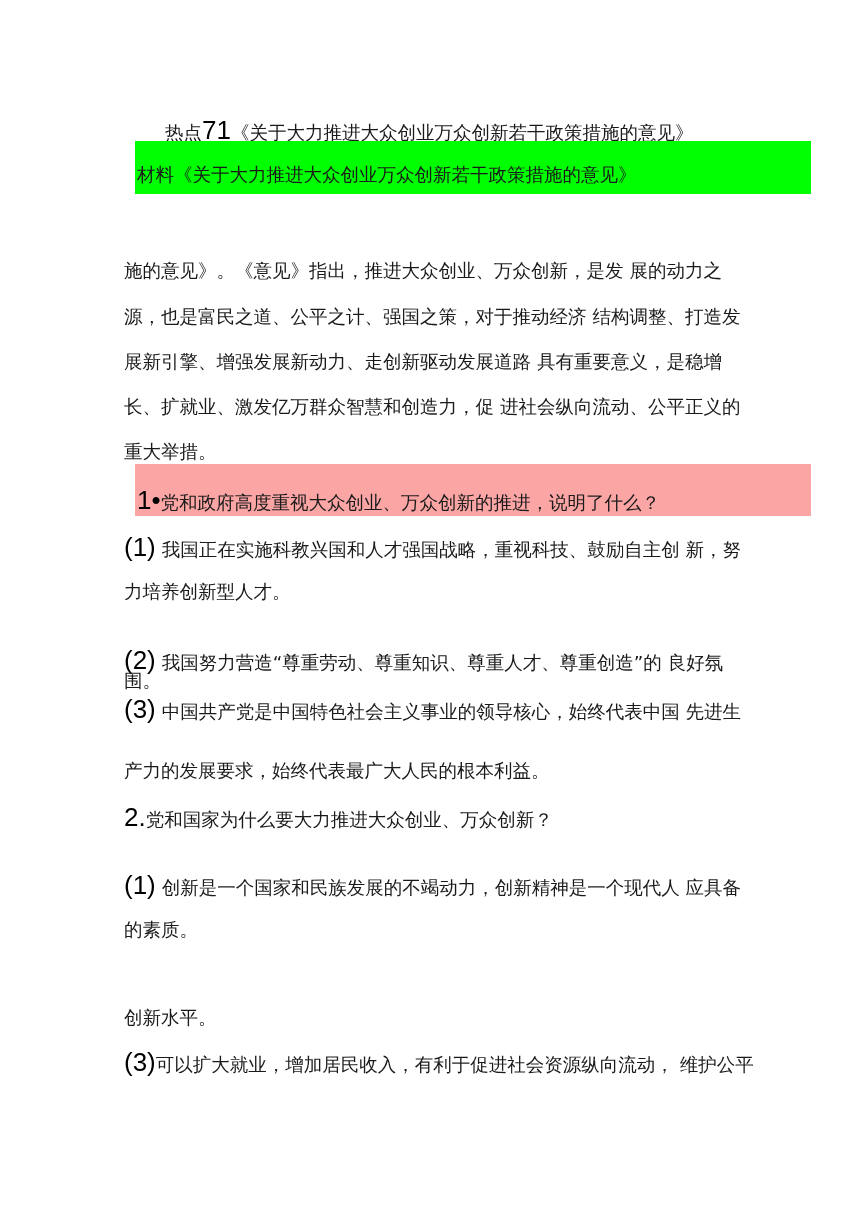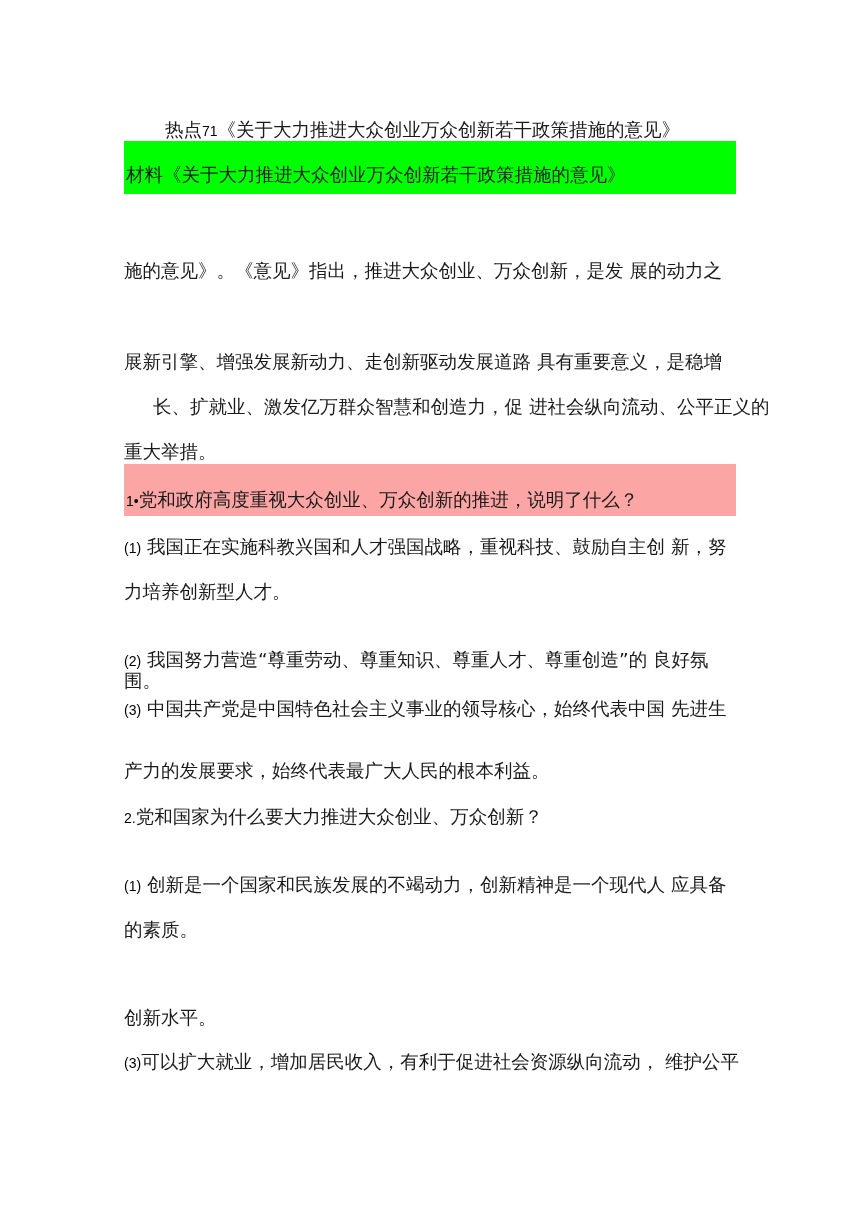--- a/index.html
+++ b/index.html
@@ -29,27 +29,27 @@
       font-size: 18.5px;
       line-height: 24px;
       white-space: nowrap;
       letter-spacing: 0px;
     }
     .title {
       left: 165px;
     }
     .num {
       font-family: "Liberation Sans", sans-serif;
-      font-size: 14px;
+      font-size: 26px;
       color: #000;
     }
     .hl {
       position: absolute;
-      left: 124px;
-      width: 612px;
+      left: 135px;
+      width: 676px;
       text-align: center;
     }
     .hl-inner {
       position: absolute;
       left: 2px;
       font-size: 18.5px;
       line-height: 24px;
       white-space: nowrap;
     }
   </style>
@@ -60,22 +60,23 @@
 
   <div class="line title" style="top:118px;">
     <span>热点</span><span class="num">71</span><span>《关于大力推进大众创业万众创新若干政策措施的意见》</span>
   </div>
 
   <div class="hl" id="hl1" style="top: 141px; height: 53px; background: rgb(0, 255, 0);">
     <div class="hl-inner" style="top:22px;">材料《关于大力推进大众创业万众创新若干政策措施的意见》</div>
   </div>
 
   <div class="line" style="top:259px;">施的意见》。《意见》指出，推进大众创业、万众创新，是发 展的动力之</div>
+  <div class="line" style="top:305px;">源，也是富民之道、公平之计、强国之策，对于推动经济 结构调整、打造发</div>
   <div class="line" style="top:350px;">展新引擎、增强发展新动力、走创新驱动发展道路 具有重要意义，是稳增</div>
-  <div class="line" style="top:395px;margin-left:29px;">长、扩就业、激发亿万群众智慧和创造力，促 进社会纵向流动、公平正义的</div>
+  <div class="line" style="top:395px;">长、扩就业、激发亿万群众智慧和创造力，促 进社会纵向流动、公平正义的</div>
   <div class="line" style="top:440px;">重大举措。</div>
 
   <div class="hl" id="hl2" style="top: 464px; height: 52px; background: #fca5a5;">
     <div class="hl-inner" style="top:24px;">
       <span class="num">1•</span><span>党和政府高度重视大众创业、万众创新的推进，说明了什么？</span>
     </div>
   </div>
 
   <div class="line" style="top:535px;">
     <span class="num">(1)</span><span> 我国正在实施科教兴国和人才强国战略，重视科技、鼓励自主创 新，努</span>

